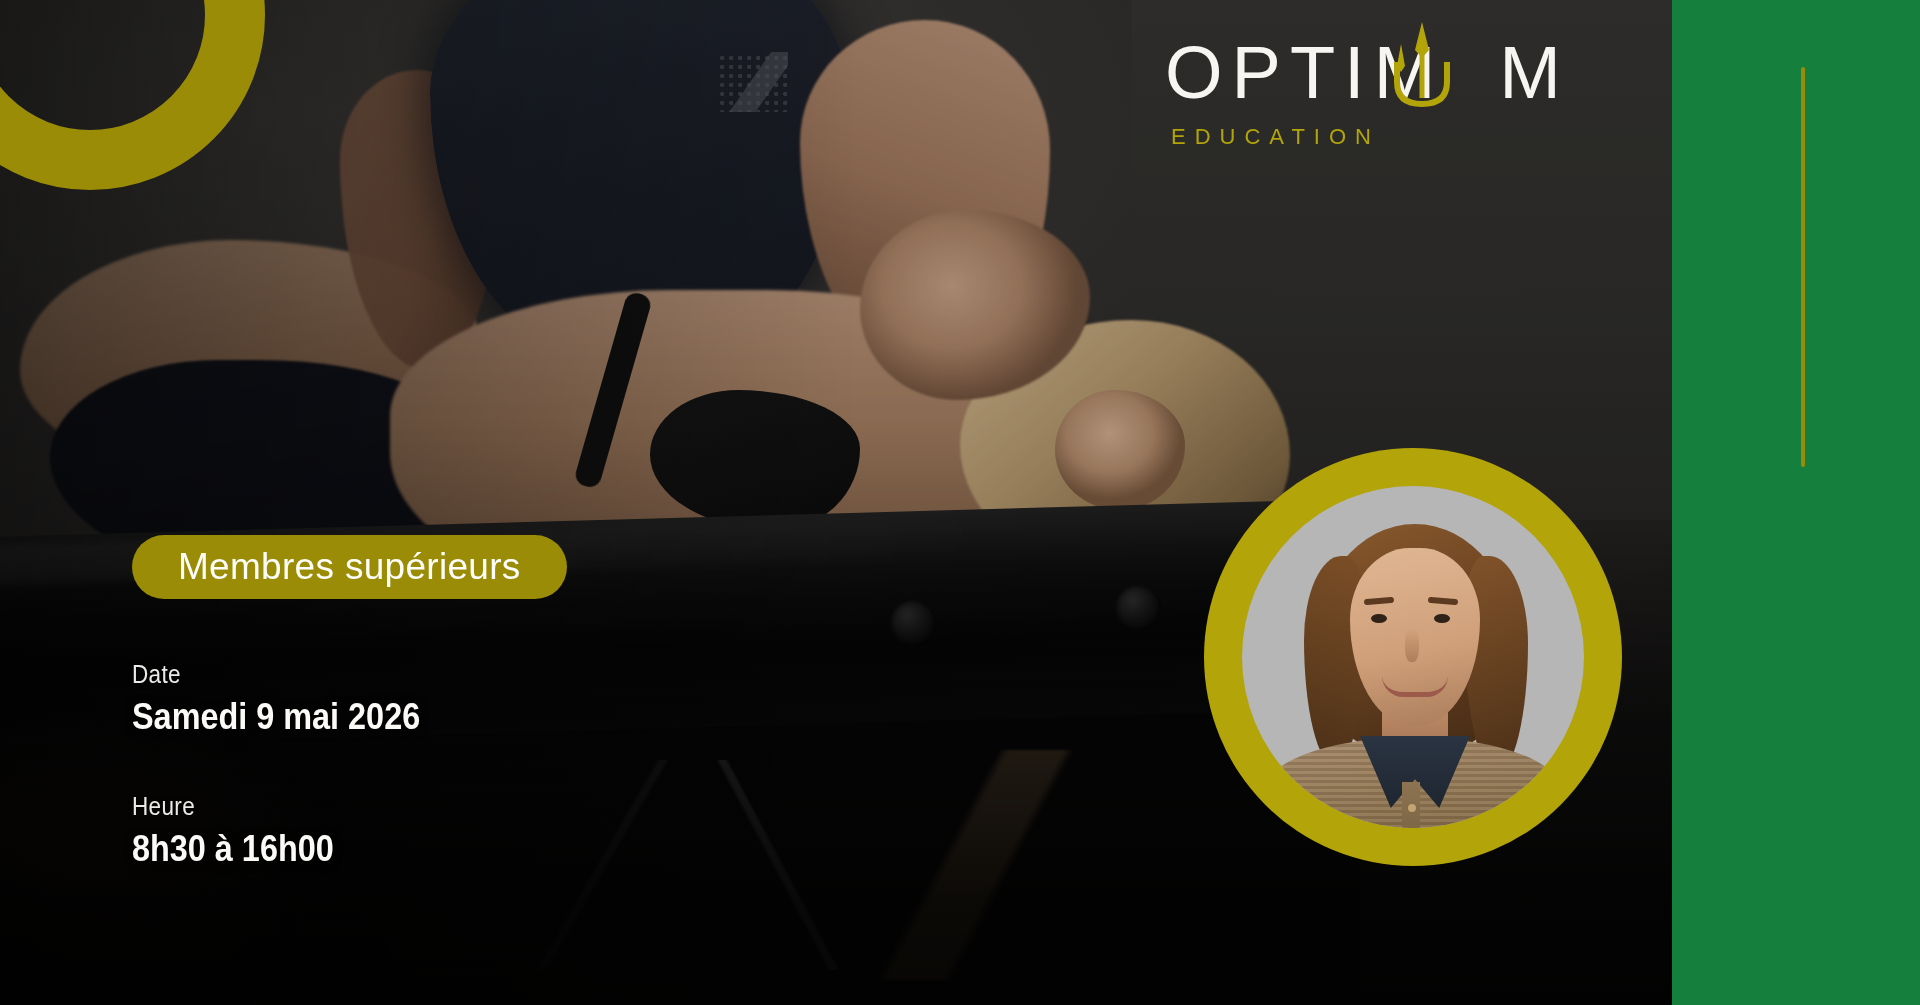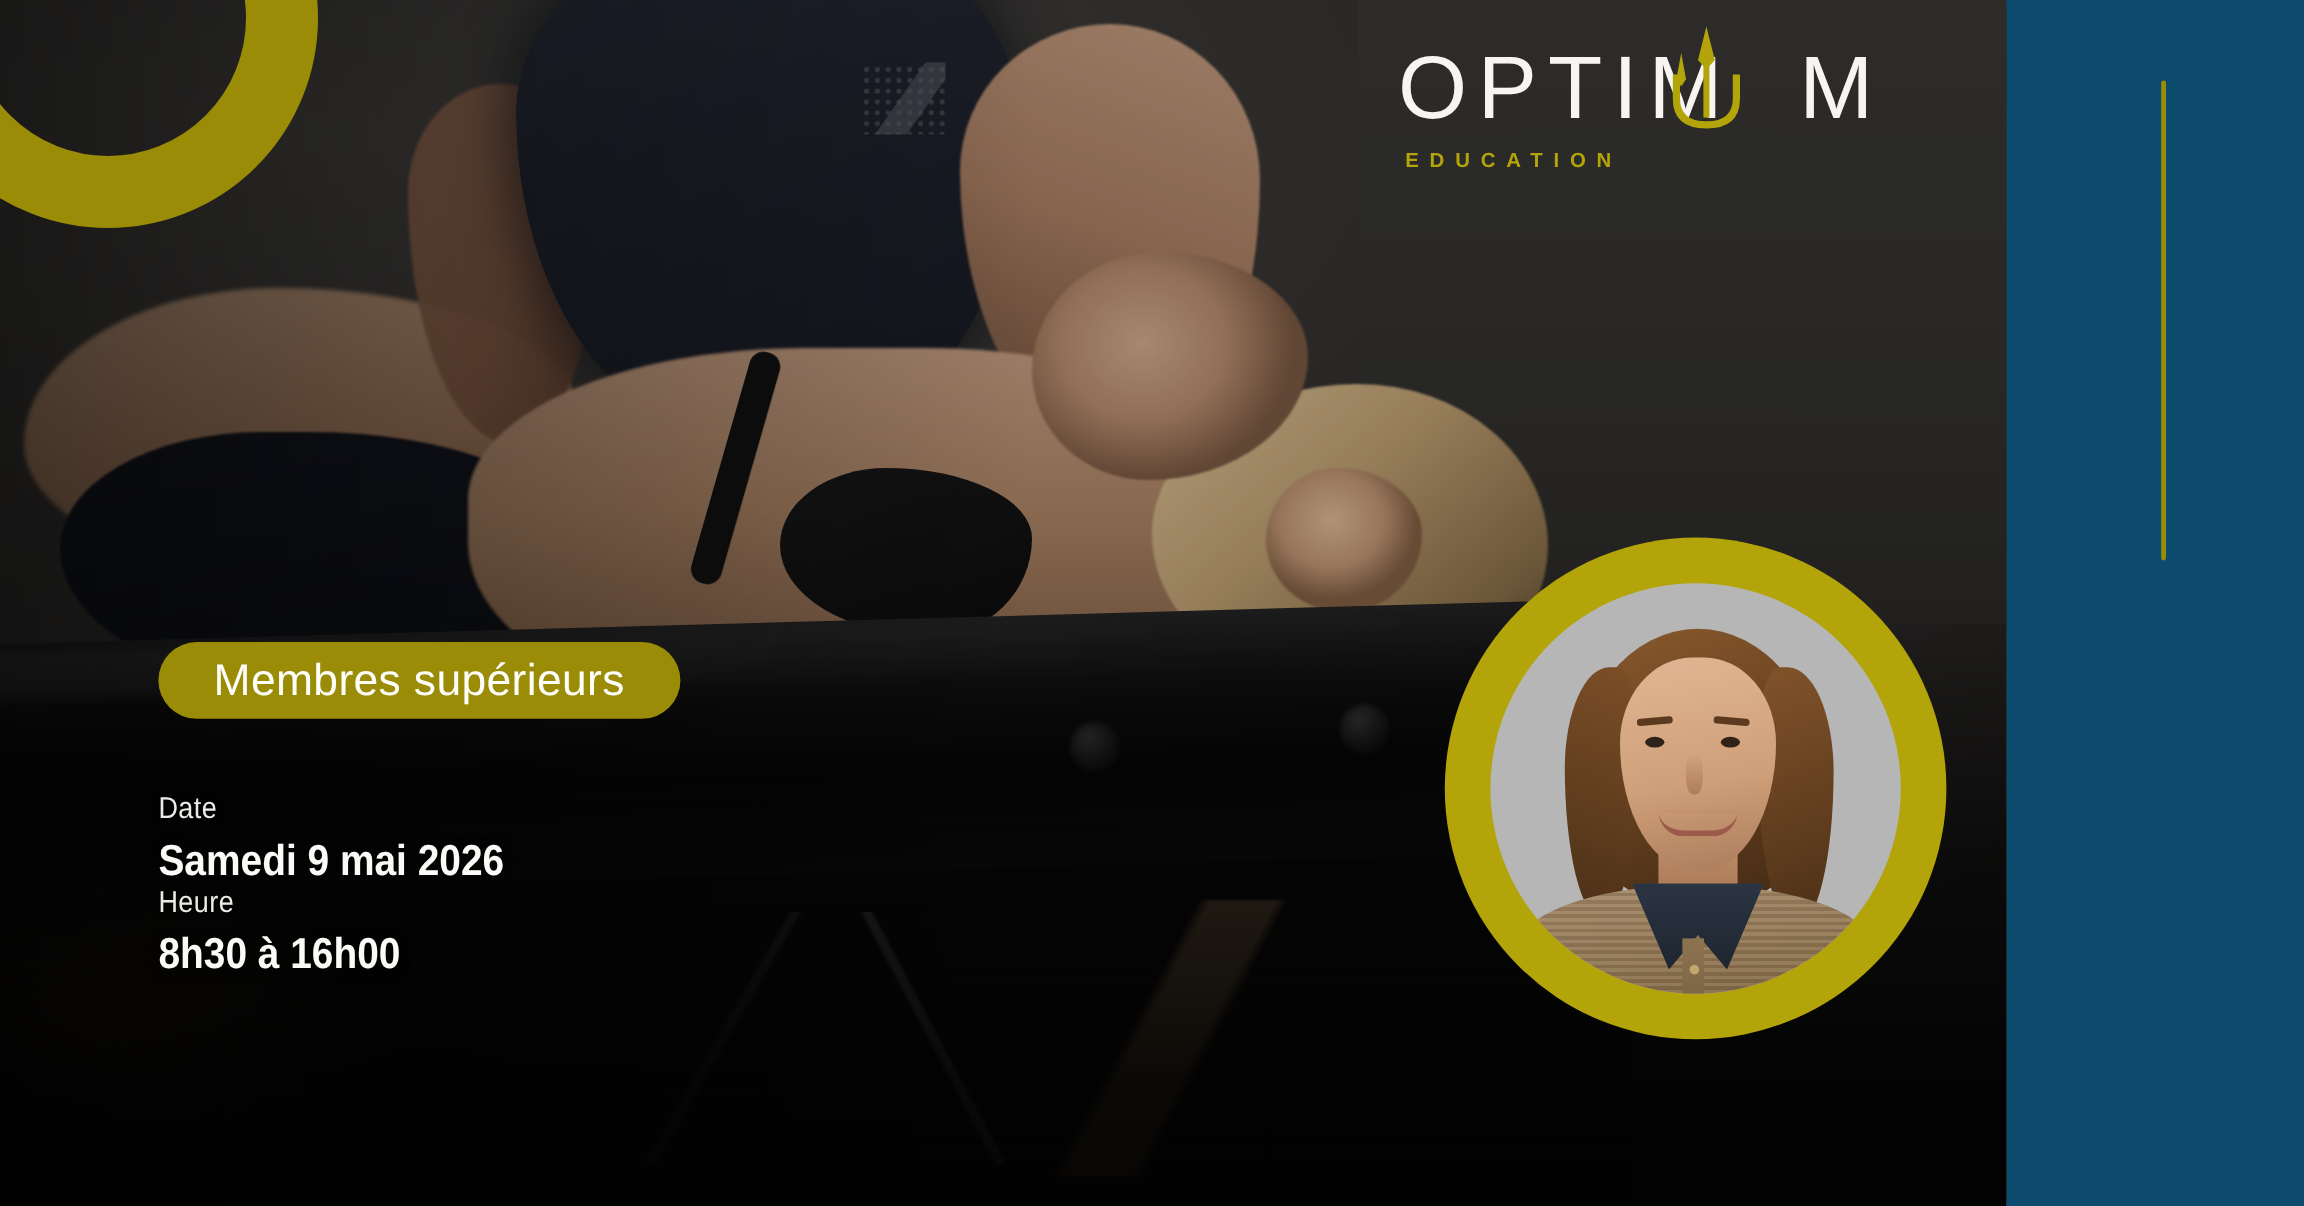--- a/index.html
+++ b/index.html
@@ -5,21 +5,21 @@
 <style>
   html,body{margin:0;padding:0;}
   body{
     width:1920px;height:1005px;overflow:hidden;
     background:#ffffff;
     font-family:"Liberation Sans", sans-serif;
     position:relative;
   }
 
   
-  .stage{position:absolute;inset:0;width:1920px;height:1005px;background:#0c4a6e;}
+  .stage{position:absolute;inset:0;width:1920px;height:1005px;background:#15803d;}
 
   
   .card{
     position:absolute;left:-40px;top:-40px;
     width:1712px;height:1085px;
     border-radius:46px;
     overflow:hidden;
     background:#2b2a28;
   }
 
@@ -244,21 +244,21 @@
   .logo{position:absolute;left:1205px;top:76px;width:420px;height:120px;}
   .logo-word{
     position:relative;
     font-family:"Liberation Sans", sans-serif;
     font-size:74px;font-weight:300;letter-spacing:9px;color:#f6f5f2;
     line-height:1;white-space:nowrap;
   }
   .logo-word .u-slot{display:inline-block;width:55px;}
   .logo-sub{
     margin-top:14px;margin-left:6px;
-    font-size:17px;letter-spacing:9px;color:#b3a40a;font-weight:700;
+    font-size:22px;letter-spacing:9px;color:#b3a40a;font-weight:400;
   }
   .trident{position:absolute;left:224px;top:-16px;width:66px;height:110px;}
 
   
   .headline{position:absolute;left:172px;top:182px;width:1320px;}
   .h-line{
     color:#f7f6f3;line-height:.94;white-space:nowrap;
     font-family:"Liberation Sans", sans-serif;
     text-shadow:0 2px 14px rgba(0,0,0,.45);
   }
@@ -275,21 +275,21 @@
     background:#9a8c07;border-radius:34px;
   }
   .badge span{
     font-size:37px;color:#fdfdfa;font-weight:400;letter-spacing:.3px;
     font-family:Liberation Sans, sans-serif;
   }
 
   
   .details{position:absolute;left:172px;top:700px;width:1100px;}
   .det-row{display:flex;}
-  .det-row + .det-row{flex-direction:column;}
+  .det-row + .det-row{margin-top:54px;flex-direction:column;}
   .det-col{width:322px;}
   .det-col.wide{width:760px;}
   .det-label{
     font-size:25px;font-weight:300;color:#eceae6;letter-spacing:.4px;
     transform:scaleX(.9);transform-origin:left center;
     text-shadow:0 1px 6px rgba(0,0,0,.6);
   }
   .det-value{
     margin-top:7px;
     font-size:36px;font-weight:700;color:#fbfaf7;letter-spacing:0px;

